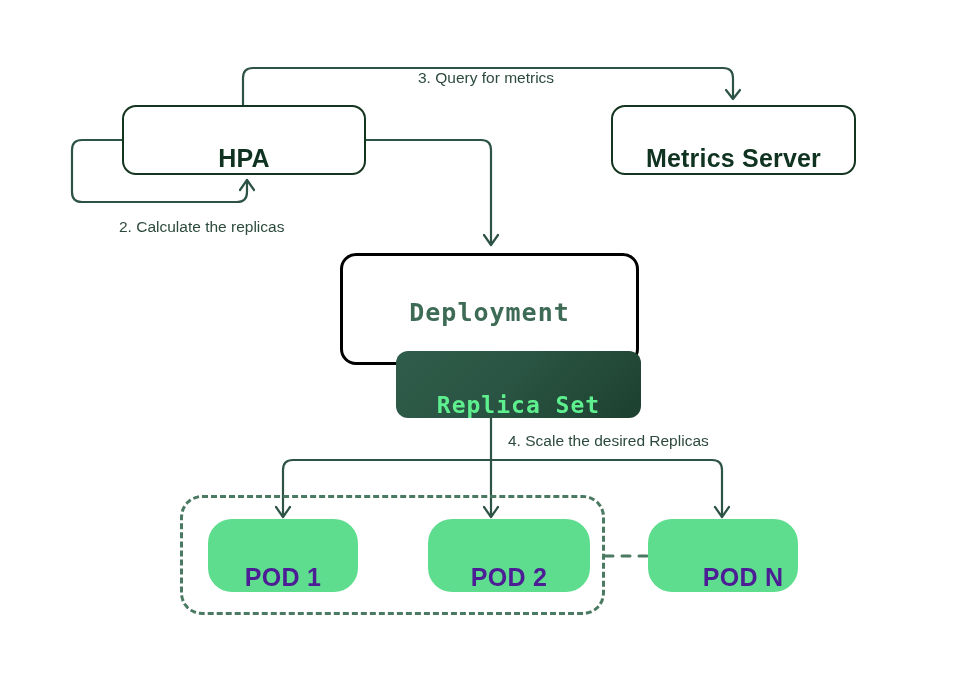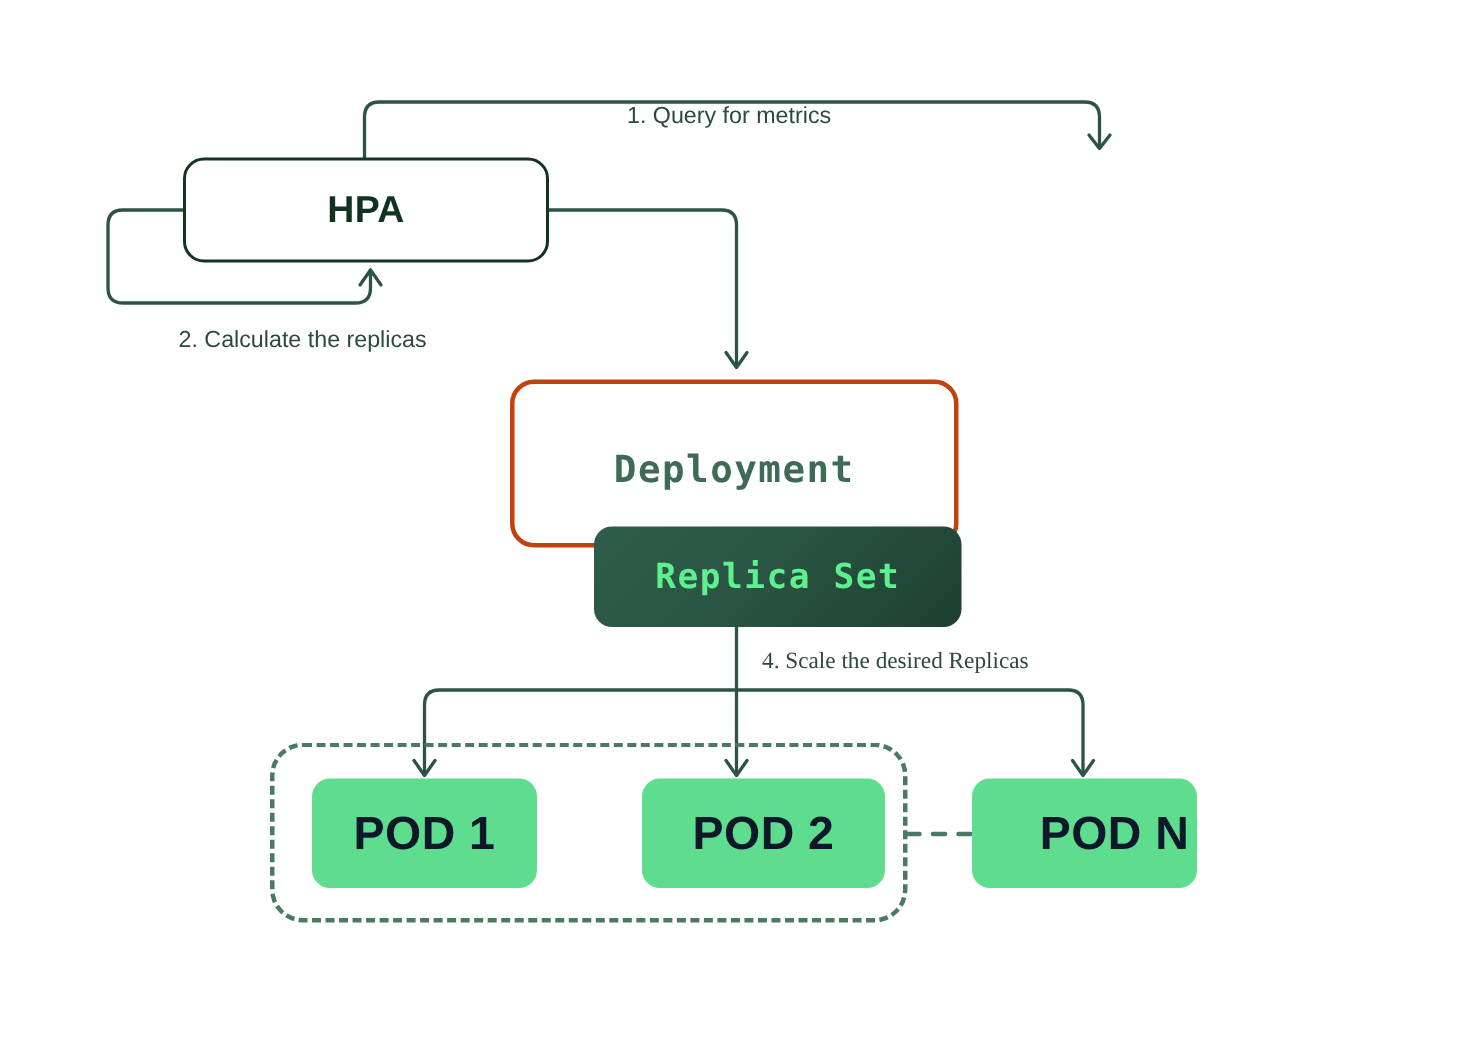--- a/index.html
+++ b/index.html
@@ -21,40 +21,40 @@
     top: 0;
     width: 977px;
     height: 695px;
     pointer-events: none;
   }
 
   .node {
     position: absolute;
     box-sizing: border-box;
     display: flex;
-    align-items: center;
+    align-items: flex-end;
     justify-content: center;
     text-align: center;
   }
 
   
   .box-outline {
     background: #ffffff;
     border: 2px solid #13341f;
     border-radius: 14px;
     color: #0f3320;
     font-weight: bold;
     font-size: 25px;
     letter-spacing: 0.2px;
   }
 
   
   #deployment-box {
     background: #ffffff;
-    border: 3px solid #c2410c;
+    border: 3px solid #000000;
     border-radius: 16px;
     align-items: flex-start;
     justify-content: center;
   }
   #deployment-label {
     margin-top: 42px;
     font-family: "DejaVu Sans Mono", monospace;
     font-weight: bold;
     font-size: 25px;
     color: #3d6b55;
@@ -68,24 +68,24 @@
     color: #5ef08f;
     font-family: "DejaVu Sans Mono", monospace;
     font-weight: bold;
     font-size: 23px;
     letter-spacing: 1px;
   }
 
   
   .pod-box {
     background: #5fdd8f;
-    border-radius: 12px;
-    color: #0f172a;
+    border-radius: 24px;
+    color: #4c1d95;
     font-weight: bold;
-    font-size: 31px;
+    font-size: 25px;
     letter-spacing: 0.3px;
   }
 
   
   #pod-group {
     position: absolute;
     box-sizing: border-box;
     border: 3px dashed #4a7a62;
     border-radius: 22px;
     background: transparent;
@@ -127,20 +127,23 @@
     <path d="M 484 507 L 491 517 L 498 507" fill="none" stroke="#2c5344" stroke-width="2.2" stroke-linecap="round" stroke-linejoin="round"></path>
     <path d="M 715 507 L 722 517 L 729 507" fill="none" stroke="#2c5344" stroke-width="2.2" stroke-linecap="round" stroke-linejoin="round"></path>
 
     <path d="M 605 556 L 650 556" fill="none" stroke="#4a7a62" stroke-width="3" stroke-linecap="round" stroke-dasharray="8 9"></path>
   </svg>
 
   <div class="node box-outline" id="hpa-box" style="left:122px; top:105px; width:244px; height:70px;">
     <span>HPA</span>
   </div>
 
+  <div class="node box-outline" id="metrics-server-box" style="left:611px; top:105px; width:245px; height:70px;">
+    <span>Metrics Server</span>
+  </div>
 
   <div class="node" id="deployment-box" style="left:340px; top:253px; width:299px; height:112px;">
     <span id="deployment-label">Deployment</span>
   </div>
 
   <div class="node" id="replicaset-box" style="left:366px; top:351px; width:245px; height:67px;margin-left:30px;">
     <span>Replica Set</span>
   </div>
 
   <div id="pod-group" style="left:180px; top:495px; width:425px; height:120px;"></div>
@@ -150,20 +153,20 @@
   </div>
 
   <div class="node pod-box" id="pod-2" style="left:428px; top:519px; width:162px; height:73px;">
     <span>POD 2</span>
   </div>
 
   <div class="node pod-box" id="pod-n" style="left:648px; top:519px; width:150px; height:73px;padding-left:40px;">
     <span>POD N</span>
   </div>
 
-  <div class="step-label" style="left:418px; top:69px;">1.  Query for metrics</div>
+  <div class="step-label" style="left:418px; top:69px;">3.  Query for metrics</div>
 
   <div class="step-label" style="left:79px; top:218px;margin-left:40px;">2. Calculate the replicas</div>
 
 
-  <div class="step-label" style="left:508px; top:432px;font-family:Liberation Serif, serif;">4. Scale the desired Replicas</div>
+  <div class="step-label" style="left:508px; top:432px;">4. Scale the desired Replicas</div>
 
 </div>
 
 </body></html>

